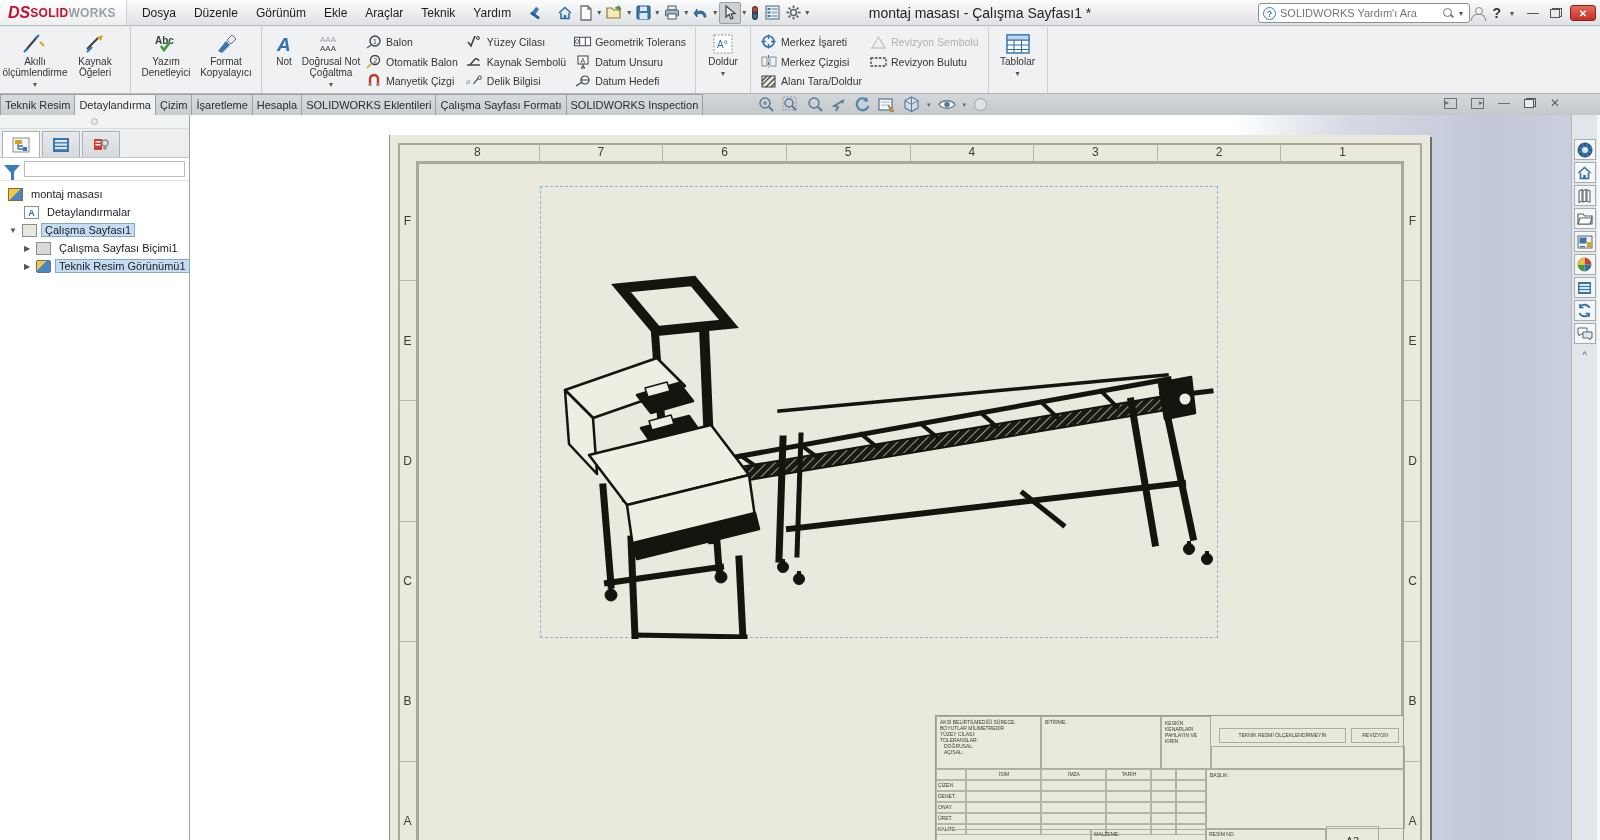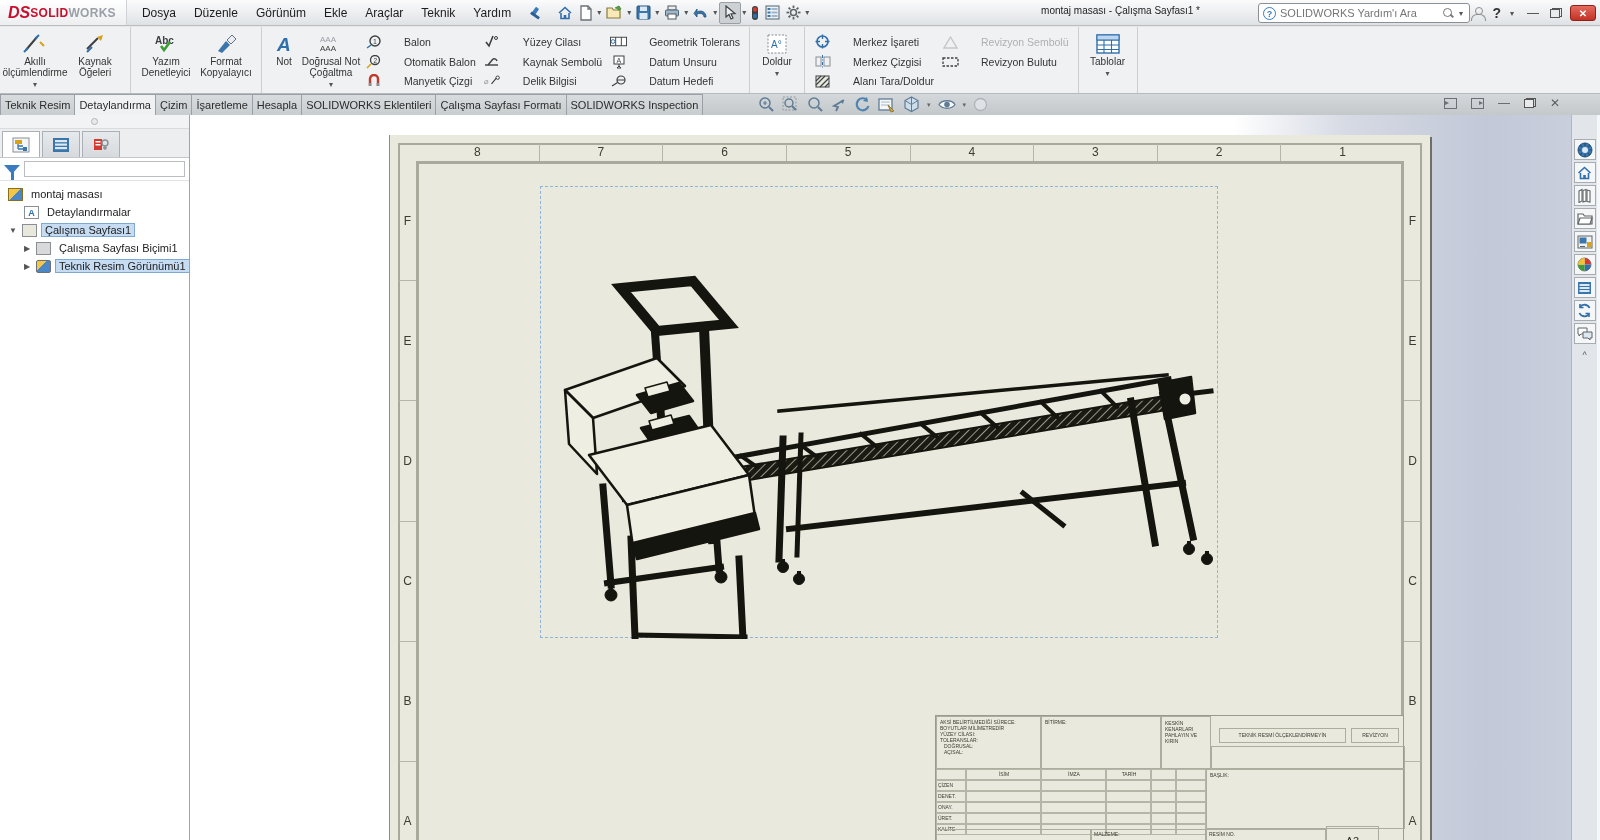--- a/index.html
+++ b/index.html
@@ -20,22 +20,22 @@
   .pin { width:14px; height:14px; margin:0 8px; position:relative; }
   .pin:before { content:""; position:absolute; left:5px; top:1px; width:4px; height:9px;
     background:#3a7bbf; transform:rotate(35deg); border-radius:1px; }
   .pin:after { content:""; position:absolute; left:2px; top:8px; width:10px; height:3px;
     background:#2d5f94; transform:rotate(35deg); }
   .qat { display:flex; align-items:center; height:100%; margin-left:4px; }
   .qbtn { display:flex; align-items:center; height:22px; padding:0 3px; border-radius:2px; }
   .qbtn svg { display:block; }
   .qbtn.pressed { background:#cdd1d4; border:1px solid #9aa0a5; }
   .qcaret { font-size:8px; color:#555; margin:0 2px 0 1px; }
-  .doc-title { position:absolute; left:760px; width:440px; text-align:right; top:5px;
-    font-size:10px; color:#222; }
+  .doc-title { position:absolute; left:760px; width:440px; text-align:center; top:5px;
+    font-size:14px; color:#222; }
   .search { position:absolute; left:1258px; top:3px; width:212px; height:20px;
     border:1px solid #8b9095; border-radius:3px; background:#fff;
     display:flex; align-items:center; padding:0 4px; gap:4px; }
   .search input { border:none; outline:none; flex:1; font-size:11px; color:#6b7075;
     font-family:"Liberation Sans", sans-serif; background:transparent; }
   .hcirc { width:13px; height:13px; border:1.5px solid #3a7bbf; border-radius:50%;
     color:#3a7bbf; font-size:9px; font-weight:bold; text-align:center; line-height:12px; }
   .mag { width:12px; height:12px; position:relative; }
   .mag:before { content:""; position:absolute; left:1px; top:1px; width:7px; height:7px;
     border:1.5px solid #777; border-radius:50%; }
@@ -61,21 +61,21 @@
   .ribbon { position:absolute; left:0; top:27px; width:1600px; height:67px;
     background:#f0f1f2; border-bottom:1px solid #b6babd; display:flex; }
   .rgroup { display:flex; align-items:stretch; padding:2px 5px; border-right:1px solid #cbcdce; }
   .rlarge { width:60px; display:flex; flex-direction:column; align-items:center;
     justify-content:flex-start; font-size:10px; line-height:11px; text-align:center;
     color:#333; padding-top:3px; border-radius:2px; }
   .rlarge .ric { height:24px; display:flex; align-items:center; }
   .rlarge .rcaret { font-size:8px; color:#555; margin-top:1px; }
   .rnarrow { width:34px; }
   .rcol { display:flex; flex-direction:column; justify-content:flex-start; padding-top:3px; }
-  .rsmall { display:flex; align-items:center; gap:22px; font-size:10.5px; color:#333;
+  .rsmall { display:flex; align-items:center; gap:4px; font-size:10.5px; color:#333;
     height:20px; padding:0 4px; border-radius:2px; white-space:nowrap; }
   .rsmall.disabled { color:#adb1b4; }
   .rsmall .sic { width:17px; height:15px; display:flex; align-items:center; justify-content:center; }
 
   
   .tabrow { position:absolute; left:0; top:94px; width:1600px; height:21px;
     background:linear-gradient(#d4d8da,#c3c8cb); display:flex; align-items:flex-end; }
   .dtab { height:21px; display:flex; align-items:center; padding:0 4px; font-size:11px;
     color:#2b2b2b; background:linear-gradient(#d9dcdf,#c8cdd0); border:1px solid #9aa0a5;
     border-bottom:none; margin-right:-1px; }

